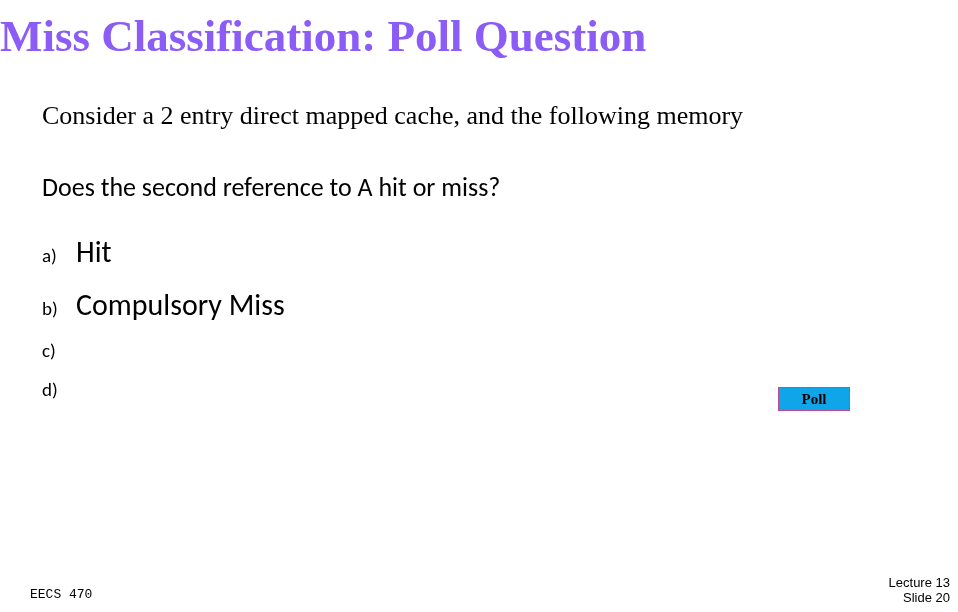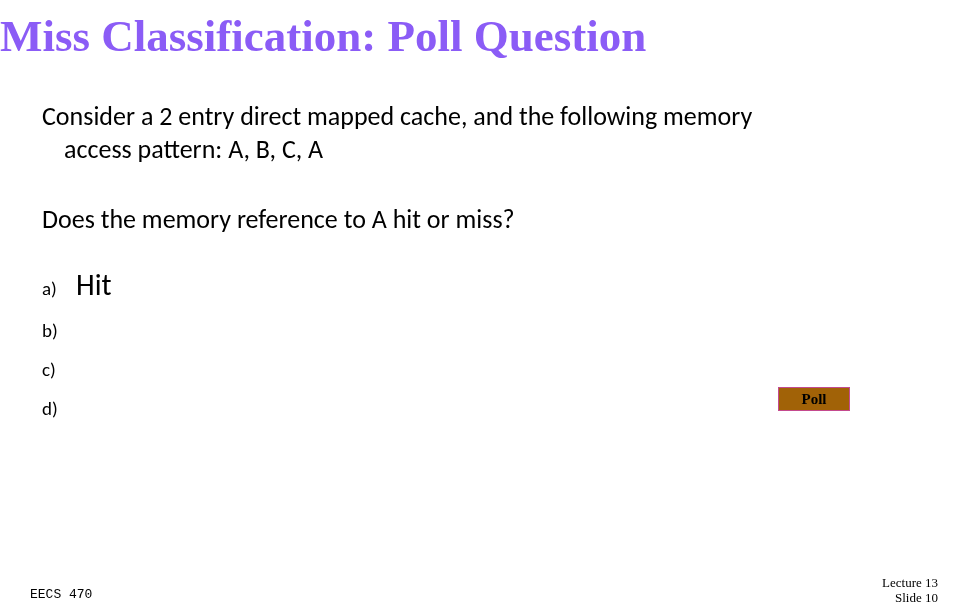--- a/index.html
+++ b/index.html
@@ -1,61 +1,61 @@
 <!DOCTYPE html>
 <html><head>
 <meta charset="utf-8">
 <style>
   * { margin: 0; padding: 0; box-sizing: border-box; }
   html, body { width: 958px; height: 612px; background: #fff; font-family: Calibri, "Segoe UI", sans-serif; color: #000; }
   .slide { position: relative; width: 958px; height: 612px; }
   .title { font-family: "Comic Sans MS", "Comic Sans", cursive; color: #8b5cf6; font-size: 45px; text-align: left; padding-top: 10px; }
   .body { padding: 0 42px; }
   .para { font-size: 26px; line-height: 1.25; margin-top: 38px; }
-  .indent { padding-left: 22px; text-indent: -22px; }
+  .indent { padding-left: 22px; text-indent: -22px; font-family: Liberation Serif, serif; }
   .options { margin-top: 30px; }
   .opt { display: flex; align-items: baseline; margin-top: 16px; }
   .opt-marker { font-size: 19px; width: 34px; flex: 0 0 34px; }
   .opt-text { font-size: 30px; }
-  .poll-box { position: absolute; left: 778px; top: 387px; width: 72px; height: 24px; border: 1.5px solid #c44a8f; background: #a16207; font-family: "Comic Sans MS", cursive; font-size: 15px; font-weight: bold; text-align: center; line-height: 22px; }
+  .poll-box { position: absolute; left: 778px; top: 387px; width: 72px; height: 24px; border: 1.5px solid #c44a8f; background: #0ea5e9; font-family: "Comic Sans MS", cursive; font-size: 15px; font-weight: bold; text-align: center; line-height: 22px; }
   .footer-left { position: absolute; left: 30px; bottom: 10px; font-family: Liberation Mono, monospace; font-size: 13px; }
-  .footer-right { position: absolute; right: 20px; bottom: 6px; font-family: Liberation Serif, serif; font-size: 13px; text-align: right; line-height: 1.2; }
+  .footer-right { position: absolute; right: 8px; bottom: 6px; font-family: Liberation Sans, sans-serif; font-size: 13px; text-align: right; line-height: 1.2; }
 </style>
 </head>
 <body>
 
 <div class="slide">
   <h1 class="title">Miss Classification: Poll Question</h1>
 
   <div class="body">
     <div class="para indent">
       <span>Consider a 2 entry direct mapped cache, and the following memory</span><br>
-      <span>access pattern: A, B, C, A</span>
     </div>
 
 
-    <div class="para">Does the memory reference to A hit or miss?</div>
+    <div class="para">Does the second reference to A hit or miss?</div>
 
     <div class="options">
       <div class="opt">
         <span class="opt-marker">a)</span>
         <span class="opt-text">Hit</span>
       </div>
       <div class="opt">
         <span class="opt-marker">b)</span>
+        <span class="opt-text">Compulsory Miss</span>
       </div>
       <div class="opt">
         <span class="opt-marker">c)</span>
       </div>
       <div class="opt">
         <span class="opt-marker">d)</span>
       </div>
     </div>
   </div>
 
   <div class="poll-box">Poll</div>
 
   <div class="footer-left">EECS 470</div>
   <div class="footer-right">
     <span>Lecture 13</span><br>
-    <span>Slide 10</span>
+    <span>Slide 20</span>
   </div>
 </div>
 
 </body></html>

